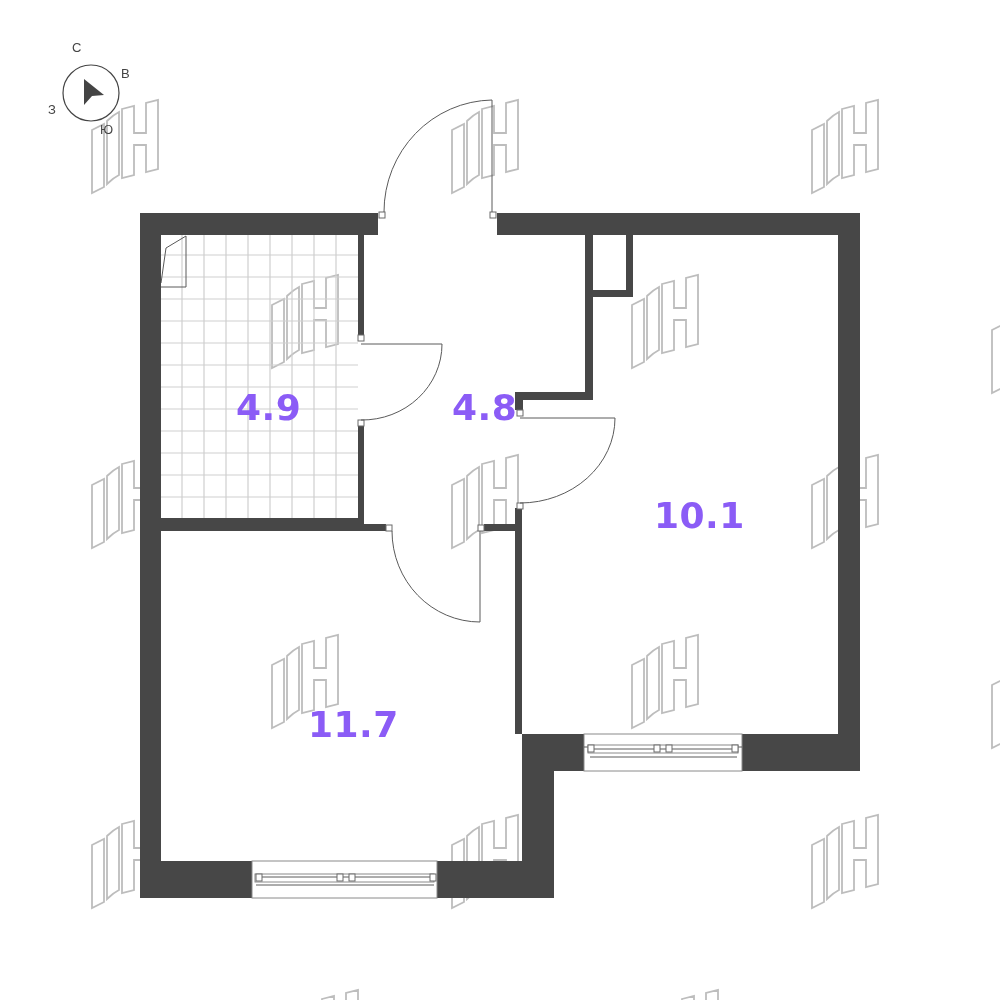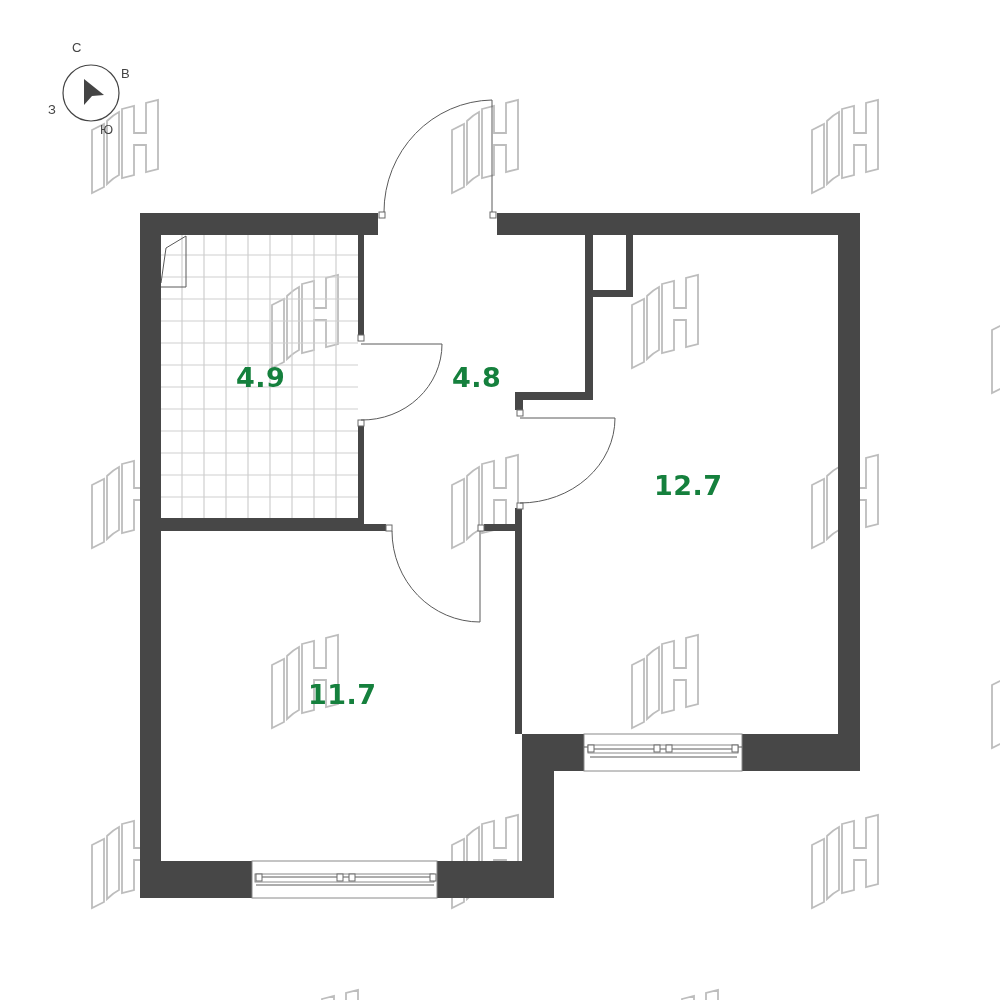--- a/index.html
+++ b/index.html
@@ -3,21 +3,21 @@
 <meta charset="utf-8">
 <style>
   html, body { margin: 0; padding: 0; background: #ffffff; }
   body { width: 1000px; height: 1000px; position: relative; overflow: hidden; font-family: "DejaVu Sans", sans-serif; }
   #plan { position: absolute; left: 0; top: 0; width: 1000px; height: 1000px; }
   .wall { fill: #474747; }
   .thin { fill: none; stroke: #5a5a5a; stroke-width: 1; }
   .tile { stroke: #cfcfcf; stroke-width: 1.2; }
   .wm { fill: none; stroke: #bdbdbd; stroke-width: 1.2; }
   .post { fill: #ffffff; stroke: #6a6a6a; stroke-width: 1; }
-  .area-label { position: absolute; font-family: "DejaVu Sans", sans-serif; font-weight: bold; font-size: 27px; color: #15803d; letter-spacing: 0.5px; }
+  .area-label { position: absolute; font-family: "DejaVu Sans", sans-serif; font-weight: bold; font-size: 36px; color: #8b5cf6; letter-spacing: 0.5px; margin-top: 25px; }
   .compass-letter { position: absolute; font-family: "Liberation Sans", sans-serif; font-size: 13px; color: #444; }
 </style>
 </head>
 <body>
 
 <svg id="plan" viewBox="0 0 1000 1000" xmlns="http://www.w3.org/2000/svg">
   <defs>
     <g id="wm-logo">
       <path d="M0 20 L8 16 L8 58 L0 62 Z"></path>
       <path d="M10 14 Q14 10 18 8 L18 50 Q14 52 10 56 Z"></path>
@@ -166,14 +166,14 @@
   </g>
 </svg>
 
 <span class="compass-letter" style="left:72px; top:40px;">С</span>
 <span class="compass-letter" style="left:121px; top:66px;">В</span>
 <span class="compass-letter" style="left:100px; top:122px;">Ю</span>
 <span class="compass-letter" style="left:48px; top:102px;">З</span>
 
 <div class="area-label" style="left:236px; top:362px;">4.9</div>
 <div class="area-label" style="left:452px; top:362px;">4.8</div>
-<div class="area-label" style="left:654px; top:470px;">12.7</div>
+<div class="area-label" style="left:654px; top:470px;">10.1</div>
 <div class="area-label" style="left:308px; top:679px;">11.7</div>
 
 </body></html>

